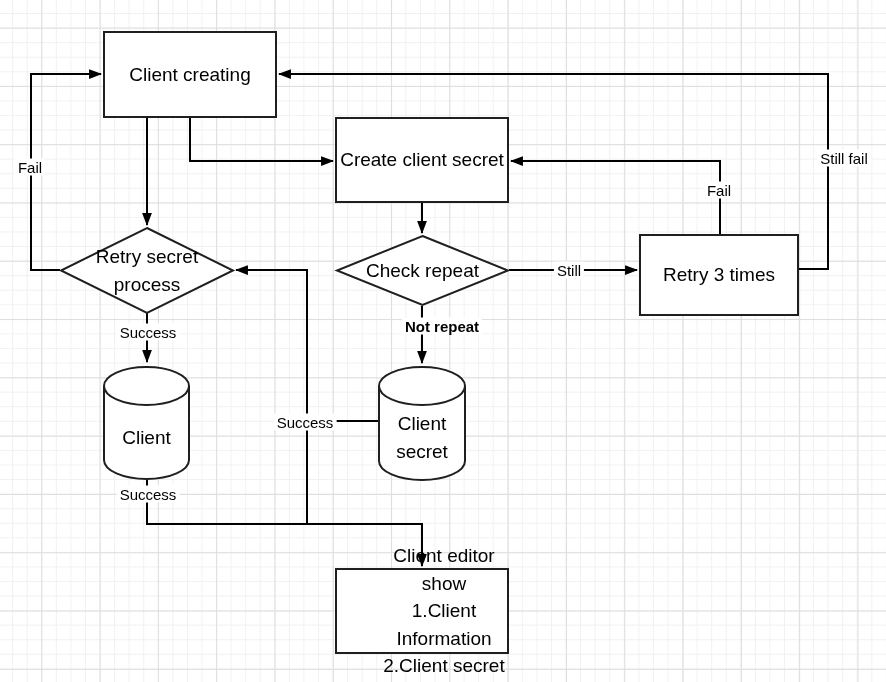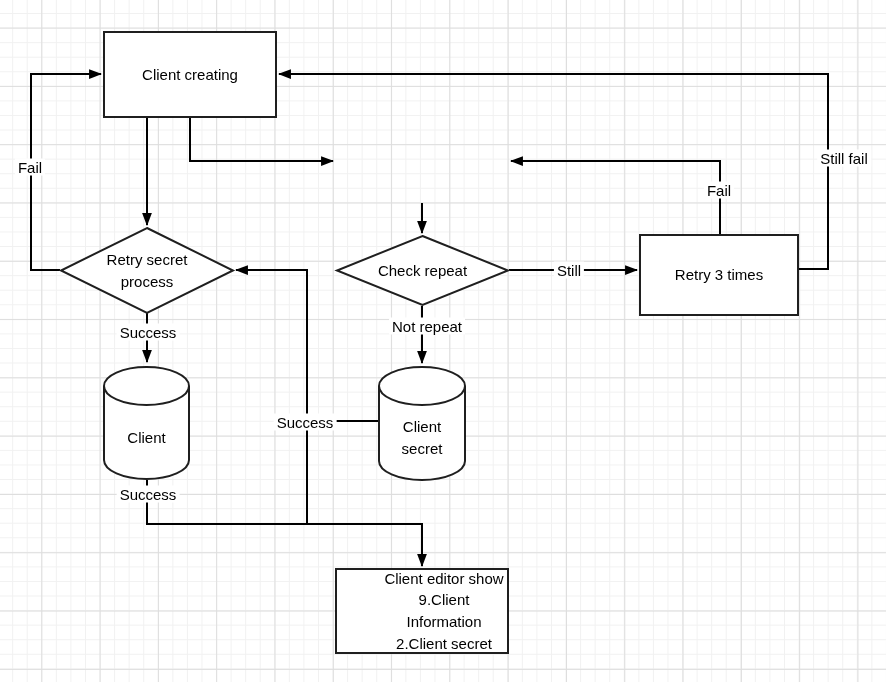--- a/index.html
+++ b/index.html
@@ -14,21 +14,21 @@
       linear-gradient(#dddddd 1px, transparent 1px),
       linear-gradient(90deg,#dddddd 1px, transparent 1px),
       linear-gradient(#f1f1f1 1px, transparent 1px),
       linear-gradient(90deg,#f1f1f1 1px, transparent 1px);
     background-size:58.3px 58.3px,58.3px 58.3px,14.575px 14.575px,14.575px 14.575px;
     background-position:41.3px 27.6px;
   }
   svg.edges{position:absolute;left:0;top:0;z-index:1;}
   .edge{fill:none;stroke:#000;stroke-width:2;}
   .node{position:absolute;z-index:2;display:flex;align-items:center;justify-content:center;
-        text-align:center;font-size:15px;line-height:1.45;}
+        text-align:center;font-size:19px;line-height:1.45;}
   .rectnode{background:#fff;border:2px solid #1f1f1f;box-sizing:border-box;}
   .shapenode{background:transparent;}
   .shapenode > svg{position:absolute;left:0;top:0;overflow:visible;}
   .shapenode .shapelabel{position:relative;z-index:1;}
   .cyl-label{position:relative;z-index:1;padding-top:30px;}
   .elabel{position:absolute;z-index:3;transform:translate(-50%,-50%);
           background:#fff;padding:0 3px;font-size:15px;white-space:nowrap;}
   .shape-fill{fill:#ffffff;stroke:#1f1f1f;stroke-width:2;}
   .shape-line{fill:none;stroke:#1f1f1f;stroke-width:2;}
 </style>
@@ -54,28 +54,31 @@
     <polyline class="edge" points="147,313 147,362" marker-end="url(#arr)"></polyline>
     <polyline class="edge" points="378,421 307,421 307,270 236,270" marker-end="url(#arr)"></polyline>
     <polyline class="edge" points="307,421 307,524"></polyline>
     <polyline class="edge" points="147,480 147,524 422,524 422,566" marker-end="url(#arr)"></polyline>
   </svg>
 
   <div class="node rectnode" style="left:103px;top:31px;width:174px;height:87px;">
     <span>Client creating</span>
   </div>
 
+  <div class="node rectnode" style="left:335px;top:117px;width:174px;height:86px;">
+    <span>Create client secret</span>
+  </div>
 
   <div class="node rectnode" style="left:639px;top:234px;width:160px;height:82px;">
     <span>Retry 3 times</span>
   </div>
 
   <div class="node rectnode" style="left:335px;top:568px;width:174px;height:86px;flex-direction:column;padding-left:44px;">
     <span>Client editor show</span>
-    <span>9.Client Information</span>
+    <span>1.Client Information</span>
     <span>2.Client secret</span>
   </div>
 
   <div class="node shapenode" style="left:60px;top:227px;width:174px;height:87px;flex-direction:column;">
     <svg width="174" height="87">
       <polygon class="shape-fill" points="87,1 173,43.5 87,86 1,43.5"></polygon>
     </svg>
     <span class="shapelabel">Retry secret</span>
     <span class="shapelabel">process</span>
   </div>
@@ -101,18 +104,18 @@
       <path class="shape-line" d="M 1 20 A 43 19 0 0 0 87 20"></path>
     </svg>
     <span class="cyl-label" style="padding-top:28px;">Client</span>
     <span class="cyl-label" style="padding-top:0;">secret</span>
   </div>
 
   <div class="elabel" style="left:30px;top:167px;">Fail</div>
   <div class="elabel" style="left:844px;top:158px;">Still fail</div>
   <div class="elabel" style="left:719px;top:190px;">Fail</div>
   <div class="elabel" style="left:569px;top:270px;">Still</div>
-  <div class="elabel" style="left:427px;top:326px;">Not repeat</div>
+  <div class="elabel" style="left:442px;top:326px;font-weight:bold;">Not repeat</div>
   <div class="elabel" style="left:148px;top:332px;">Success</div>
   <div class="elabel" style="left:305px;top:422px;">Success</div>
   <div class="elabel" style="left:148px;top:494px;">Success</div>
 
 </div>
 
 </body></html>

